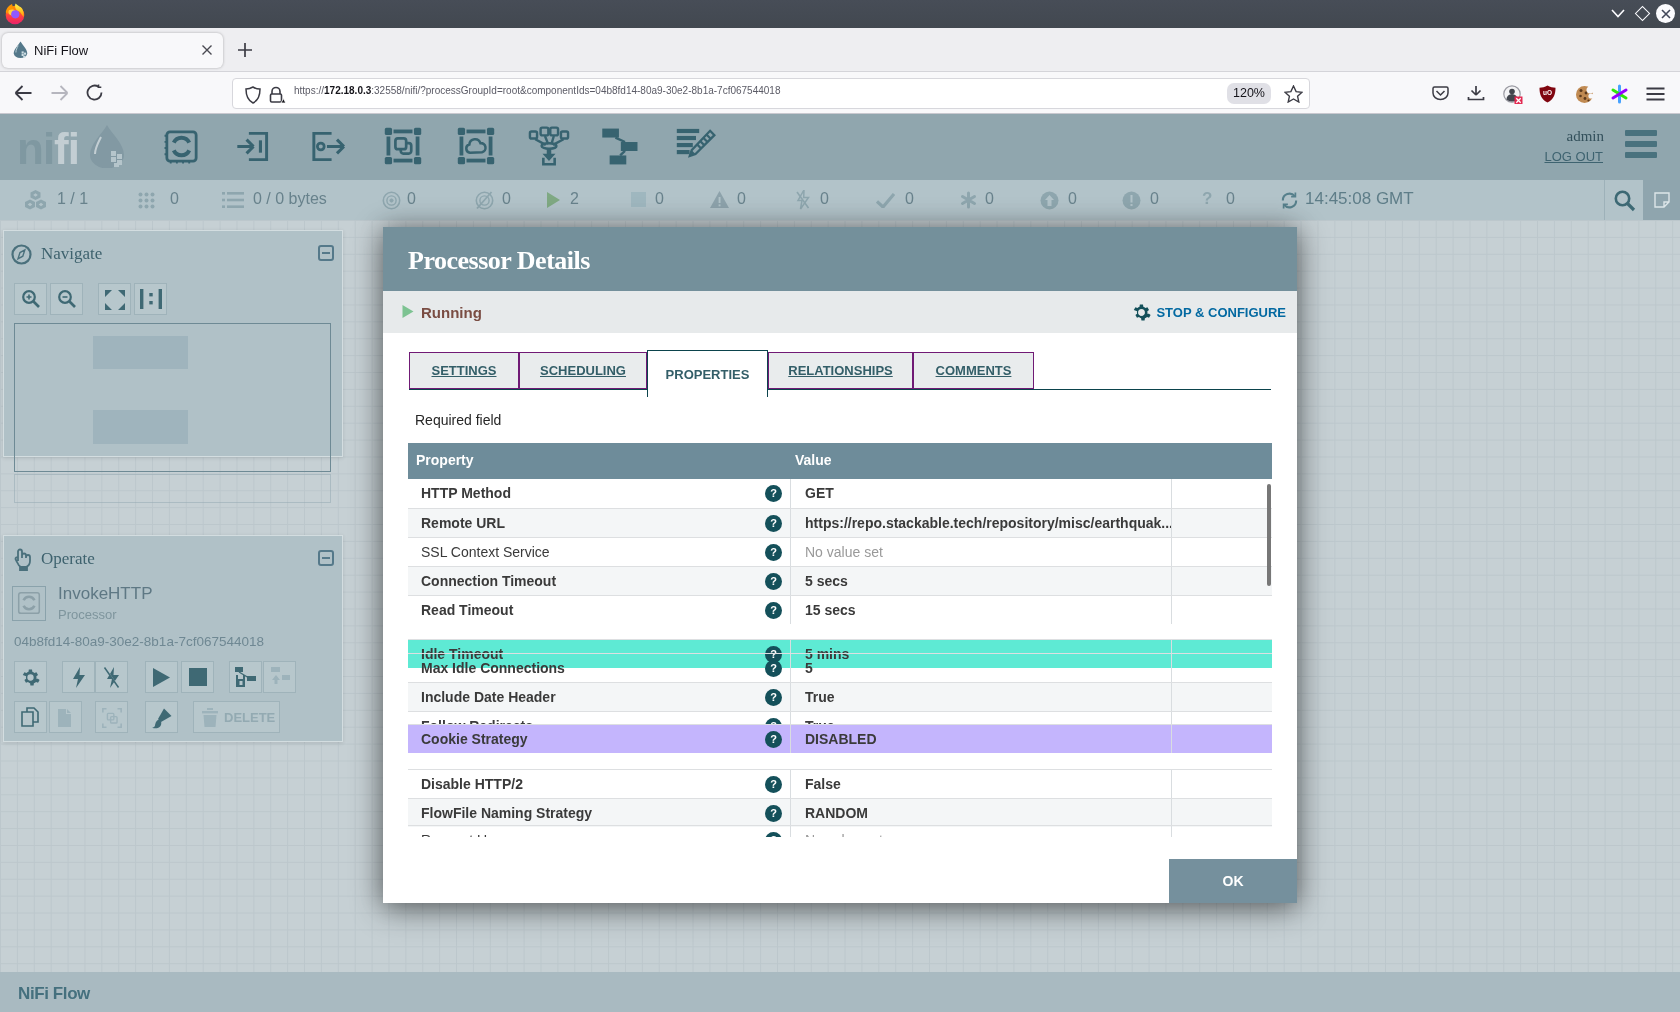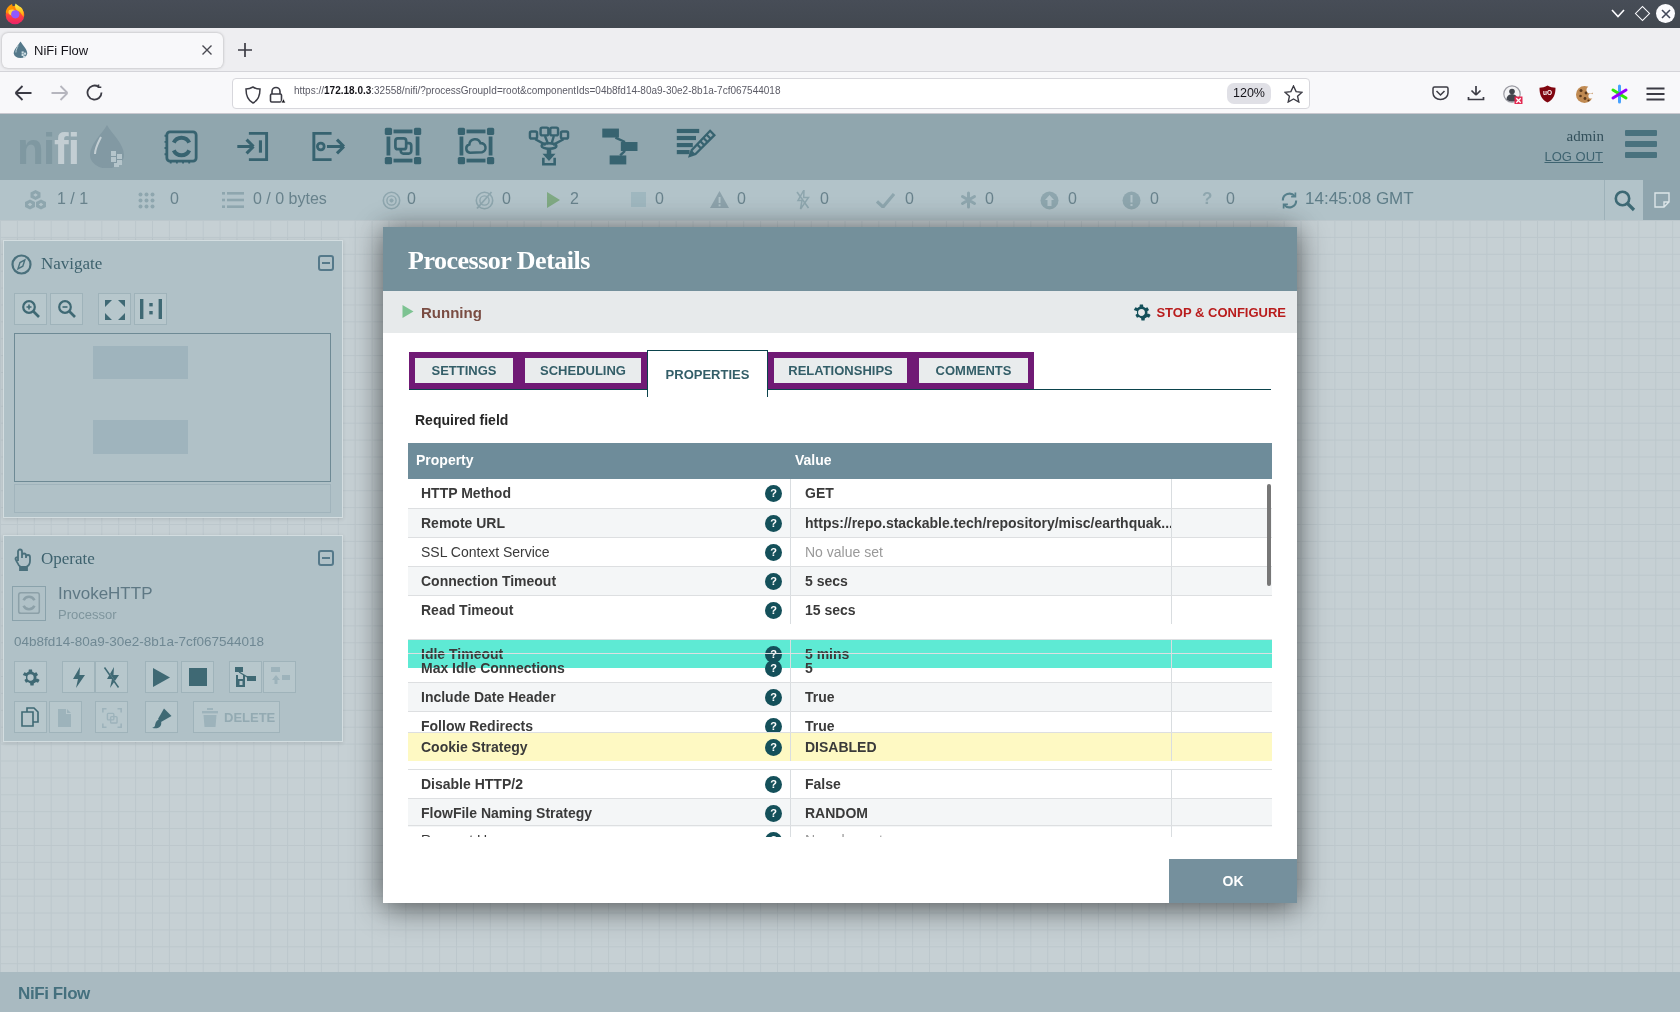--- a/index.html
+++ b/index.html
@@ -31,21 +31,21 @@
   .panel { position:absolute; left:3px; width:340px; background:#b0c1c7; border:1px solid rgba(255,255,255,.45); box-shadow:0 1px 4px rgba(0,0,0,.12); }
   .ptitle { font-family:"Liberation Serif",serif; font-size:17px; color:#3e626e; }
   .collapse { position:absolute; right:8px; width:16px; height:16px; border:2px solid #55798a; border-radius:3px; }
   .collapse:after { content:""; position:absolute; left:2px; right:2px; top:5px; height:2px; background:#55798a; }
   .pbtn { position:absolute; width:33px; height:32px; background:#b7c7cc; border:1px solid #9fb3ba; }
   
   #modal { position:absolute; left:383px; top:227px; width:914px; height:676px; background:#fff; box-shadow:0 6px 30px rgba(0,0,0,.45),0 0 22px rgba(0,0,0,.22); }
   #mheader { position:absolute; left:0; top:0; width:914px; height:64px; background:#74909b; }
   #mheader .mtitle { position:absolute; left:25px; top:19px; font-family:"Liberation Serif",serif; font-weight:bold; font-size:26px; letter-spacing:-0.5px; color:#fff; }
   #mstatus { position:absolute; left:0; top:64px; width:914px; height:42px; background:#e7eaeb; }
-  .tab { position:absolute; top:125px; height:37px; background:#e9eced; border:6px solid #701a75; color:#335e68; font-size:13px; font-weight:bold; text-align:center; display:flex; align-items:center; justify-content:center; }
+  .tab { position:absolute; top:125px; height:37px; background:#e9eced; border:1px solid #701a75; color:#335e68; font-size:13px; font-weight:bold; text-align:center; display:flex; align-items:center; justify-content:center;text-decoration:underline; }
   #tabsel { position:absolute; top:123px; height:47px; background:#fff; border:1px solid #0b434c; border-bottom:none; color:#335e68; font-size:13px; font-weight:bold; display:flex; align-items:center; justify-content:center; z-index:3; }
   #tabline { position:absolute; left:26px; top:162px; width:862px; height:1px; background:#0b434c; }
   .prow { position:absolute; left:0; width:864px; height:29px; border-top:1px solid #dddfe1; font-size:14px; color:#3a3a3a; }
   .prow .pn { position:absolute; left:13px; top:6px; font-weight:bold; }
   .prow .pv { position:absolute; left:397px; top:6px; font-weight:bold; }
   .prow .help { position:absolute; left:357px; top:6px; width:17px; height:17px; background:#14505a; border-radius:50%; color:#fff; font-size:11px; font-weight:bold; text-align:center; line-height:17px; }
   .vline { position:absolute; top:0; width:1px; height:100%; background:#d9dde0; }
 </style>
 </head>
 <body>
@@ -366,21 +366,21 @@
     <div class="abs" style="left:1643px;top:0;width:37px;height:40px;background:#8fa5ae">
       <svg class="abs" style="left:11px;top:12px" width="16" height="16" viewBox="0 0 16 16" fill="none" stroke="#dde6e9" stroke-width="1.4">
         <path d="M1 1 H15 V10 L10 15 H1 Z M15 10 H10 V15"></path>
       </svg>
     </div>
   </div>
   <div id="bottombar">
       <div class="bc">NiFi Flow</div>
     </div>
 
-  <div class="panel" style="top:126px;height:278px">
+  <div class="panel" style="top:116px;height:227px">
     <svg class="abs" style="left:7px;top:13px" width="21" height="21" viewBox="0 0 21 21" fill="none" stroke="#4a707c">
       <circle cx="10.5" cy="10.5" r="9" stroke-width="2.2"></circle>
       <path d="M13.8 6 L11.8 12.2 L7 14.8 L9 8.6 Z" stroke-width="1.4"></path>
     </svg>
     <div class="ptitle abs" style="left:37px;top:13px">Navigate</div>
     <div class="collapse" style="top:14px"></div>
     <div class="pbtn" style="left:10px;top:52px">
         <svg style="margin:5px auto" width="20" height="20" viewBox="0 0 20 20" fill="none" stroke="#3f6974">
           <circle cx="8" cy="8" r="5.8" stroke-width="2.2"></circle>
           <path d="M12.5 12.5 L18 18" stroke-width="2.6"></path>
@@ -515,30 +515,30 @@
   <div id="mstatus">
     <svg class="abs" style="left:19px;top:14px" width="12" height="13" viewBox="0 0 12 13">
         <path d="M0.5 0 L11.5 6.5 L0.5 13 Z" fill="#7dc392"></path>
       </svg>
     <div class="abs" style="left:38px;top:13px;font-size:15px;font-weight:bold;color:#7a4d43">Running</div>
     <div class="abs" style="right:11px;top:12px;display:flex;align-items:center;gap:5px;white-space:nowrap">
       <svg width="19" height="19" viewBox="0 0 24 24">
           <path fill="#14505a" d="M12 8a4 4 0 100 8 4 4 0 000-8zm9.4 5.6l2.1 1.6-2 3.5-2.5-1a7.8 7.8 0 01-2.7 1.6l-.4 2.7h-4l-.4-2.7a7.8 7.8 0 01-2.7-1.6l-2.5 1-2-3.5 2.1-1.6a8 8 0 010-3.2L2.3 8.8l2-3.5 2.5 1a7.8 7.8 0 012.7-1.6L9.9 2h4l.4 2.7c1 .4 1.9.9 2.7 1.6l2.5-1 2 3.5-2.1 1.6a8 8 0 010 3.2z"></path>
           <circle cx="12" cy="12" r="4" fill="#e7eaeb"></circle>
         </svg>
-      <span style="font-size:13px;font-weight:bold;color:#b91c1c">STOP &amp; CONFIGURE</span>
+      <span style="font-size:13px;font-weight:bold;color:#0369a1">STOP &amp; CONFIGURE</span>
     </div>
   </div>
   <div class="tab" style="left:26px;width:110px">SETTINGS</div>
   <div class="tab" style="left:136px;width:128px">SCHEDULING</div>
   <div class="tab" style="left:385px;width:145px">RELATIONSHIPS</div>
   <div class="tab" style="left:530px;width:121px">COMMENTS</div>
   <div id="tabline"></div>
   <div id="tabsel" style="left:264px;width:121px">PROPERTIES</div>
-  <div class="abs" style="left:32px;top:185px;font-size:14px;font-weight:bold;color:#262626">Required field</div>
+  <div class="abs" style="left:32px;top:185px;font-size:14px;font-weight:normal;color:#262626">Required field</div>
   <div id="ptable" class="abs" style="left:25px;top:216px;width:864px;height:394px;overflow:hidden">
     <div class="abs" style="left:0;top:0;width:864px;height:36px;background:#6e8c9a;color:#fff;font-size:14px;font-weight:bold">
       <span class="abs" style="left:8px;top:9px">Property</span>
       <span class="abs" style="left:387px;top:9px">Value</span>
     </div>
     <div class="prow" style="top:36px;border-top:none">
         <span class="pn">HTTP Method</span>
         <span class="help">?</span>
         <span class="pv">GET</span>
         <span class="vline" style="left:382px"></span>
@@ -593,21 +593,21 @@
         <span class="vline" style="left:382px"></span>
         <span class="vline" style="left:763px"></span>
       </div>
     <div class="prow" style="top:268px">
         <span class="pn">Follow Redirects</span>
         <span class="help">?</span>
         <span class="pv">True</span>
         <span class="vline" style="left:382px"></span>
         <span class="vline" style="left:763px"></span>
       </div>
-    <div class="prow" style="top:289px;background:#fef9c3">
+    <div class="prow" style="top:281px;background:#c4b5fd">
         <span class="pn">Cookie Strategy</span>
         <span class="help">?</span>
         <span class="pv">DISABLED</span>
         <span class="vline" style="left:382px"></span>
         <span class="vline" style="left:763px"></span>
       </div>
     <div class="prow" style="top:326px">
         <span class="pn">Disable HTTP/2</span>
         <span class="help">?</span>
         <span class="pv">False</span>

